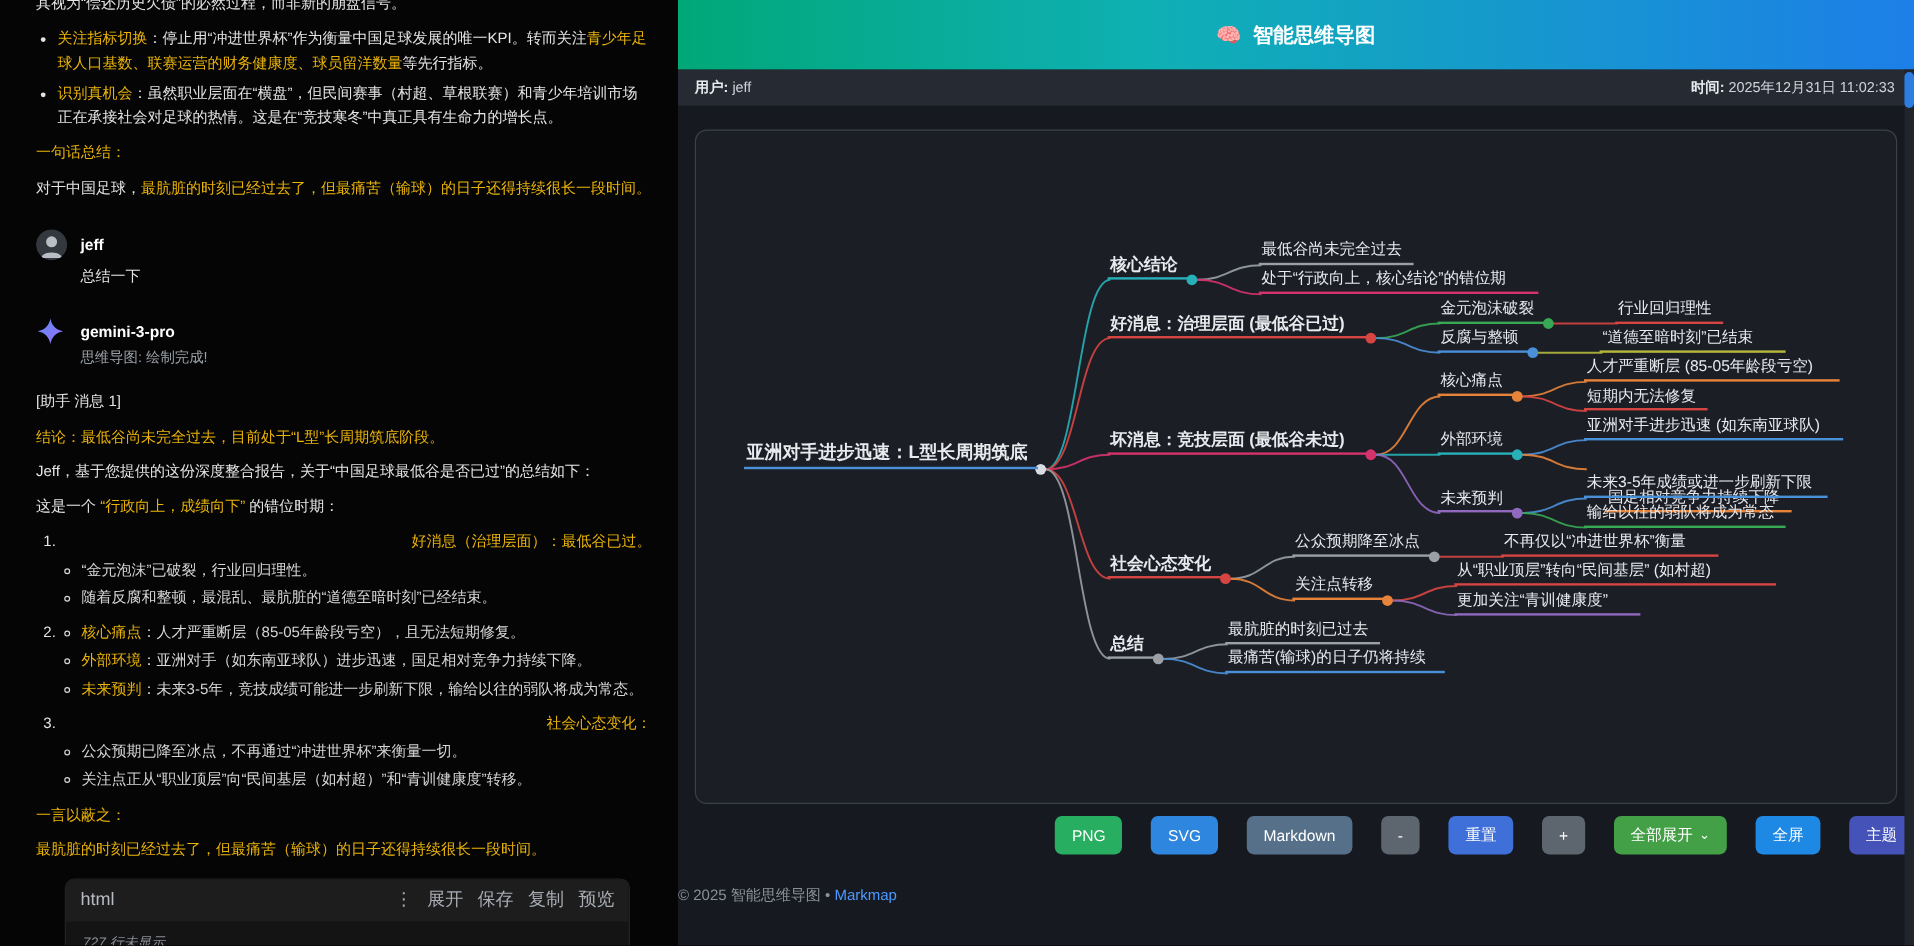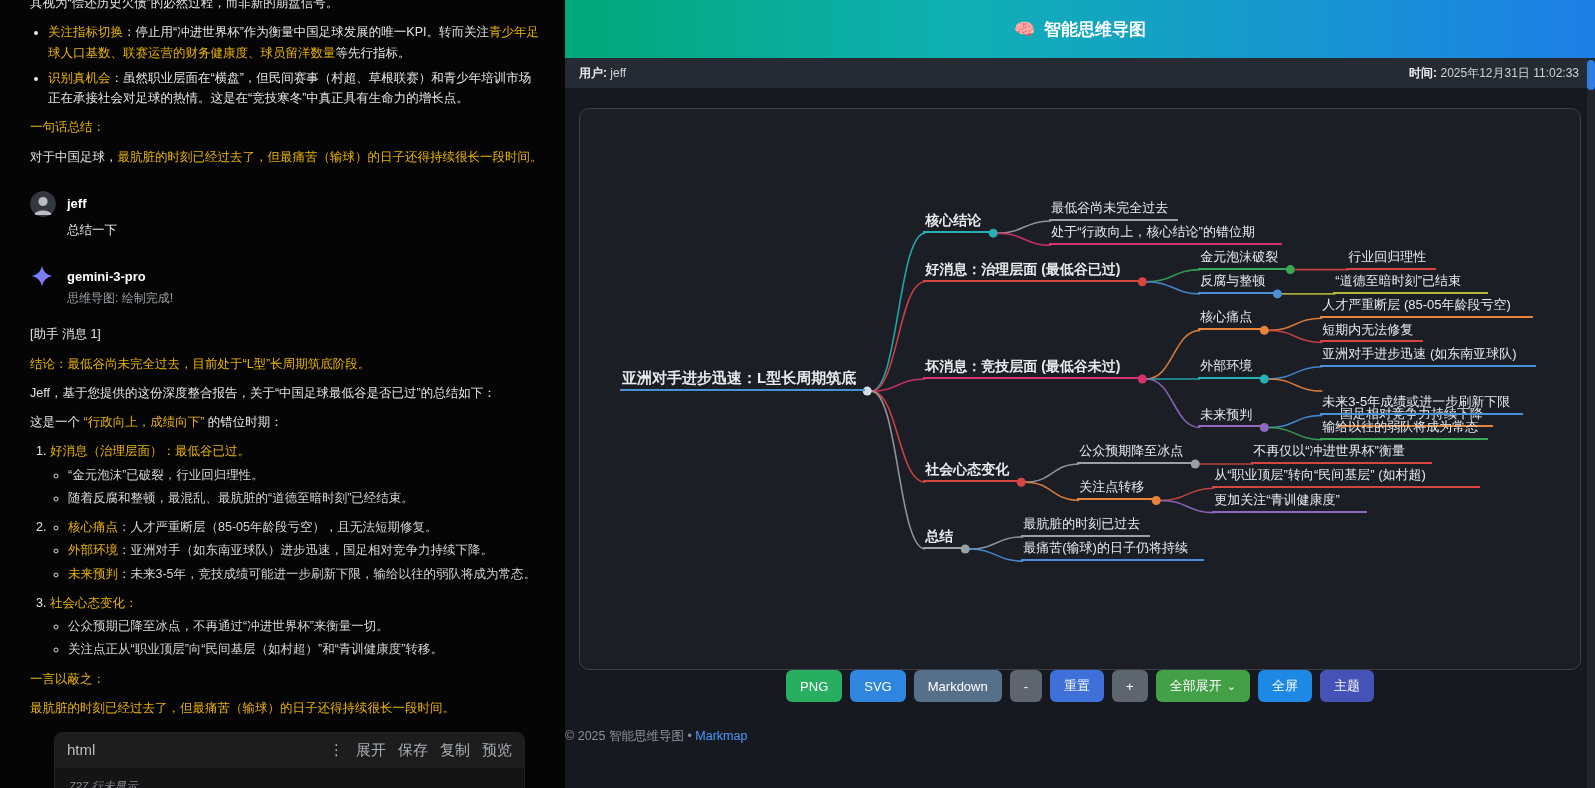--- a/index.html
+++ b/index.html
@@ -15,21 +15,21 @@
   }
   .chat-scroll{margin-top:-7px;}
   .para{margin:9px 0;}
   .para.cut-top{margin-top:0;}
   .para.tag{margin-top:16px;}
   b{color:#eab308;font-weight:normal;}
   ul.blist{margin:6px 0;padding-left:18px;}
   ul.blist>li{margin:5px 0;}
   ol.nlist{margin:8px 0;padding-left:20px;}
   ol.nlist>li{margin:9px 0;}
-  .oltitle{margin-bottom:3px;}
+  .oltitle{margin-bottom:3px;text-align:right;}
   ul.sublist{margin:2px 0 4px;padding-left:18px;color:#d6d6d6;}
   ul.sublist>li{margin:3px 0;}
   .msg-head{display:flex;align-items:flex-start;gap:11px;margin-top:24px;}
   .avatar{width:26px;height:26px;border-radius:50%;overflow:hidden;flex:none;}
   .msg-name{font-weight:bold;color:#fff;font-size:13px;margin-top:2px;}
   .msg-status{color:#9aa0a6;font-size:12px;margin-top:2px;}
   .msg-body{margin:3px 0 0 37px;}
   
   .code-block{margin:14px 18px 0 24px;border-radius:8px;overflow:hidden;background:#141414;border:1px solid #222;}
   .code-head{display:flex;justify-content:space-between;align-items:center;background:#1d1d1d;padding:5px 12px;font-size:15px;color:#b7bcc2;}
@@ -43,21 +43,21 @@
   .mm-infobar{height:30px;min-height:30px;background:#262b33;display:flex;align-items:center;justify-content:space-between;
     padding:0 16px 0 14px;font-size:12px;color:#cfd4db;}
   .info-label{font-weight:bold;color:#e8ecf1;}
   .mm-canvas-wrap{margin:20px 14px 0;height:560px;min-height:560px;border:1px solid #3b404b;border-radius:10px;
     background:#1b1e25;position:relative;overflow:hidden;}
   .mm-node{position:absolute;color:#e8eaed;white-space:nowrap;line-height:1.15;
     padding:0 2px 3px;border-bottom:2px solid #888;box-sizing:content-box;cursor:pointer;}
   .mm-node.d0{font-size:15px;font-weight:bold;}
   .mm-node.d1{font-size:14px;font-weight:bold;}
   .mm-node.d2{font-size:13px;}
-  .mm-toolbar{display:flex;justify-content:center;gap:8px;margin-top:0;}
+  .mm-toolbar{display:flex;justify-content:flex-end;gap:24px;margin-top:10px;}
   .mm-btn{border:none;border-radius:6px;color:#fff;font-size:13px;padding:7px 14px;display:flex;align-items:center;gap:5px;
     cursor:pointer;font-family:inherit;}
   .mm-btn .caret{font-size:11px;line-height:1;}
   .mm-footer{text-align:left;color:#8a909a;font-size:12.5px;margin-top:26px;}
   .mm-footer a{color:#4c9aff;text-decoration:none;cursor:pointer;}
   .mm-scrolltrack{position:absolute;top:58px;right:0;bottom:0;width:8px;background:#20242b;}
   .mm-scrollthumb{position:absolute;top:2px;right:0;width:8px;height:30px;border-radius:4px;background:#2e7de1;cursor:grab;}
 </style>
 </head>
 <body>

